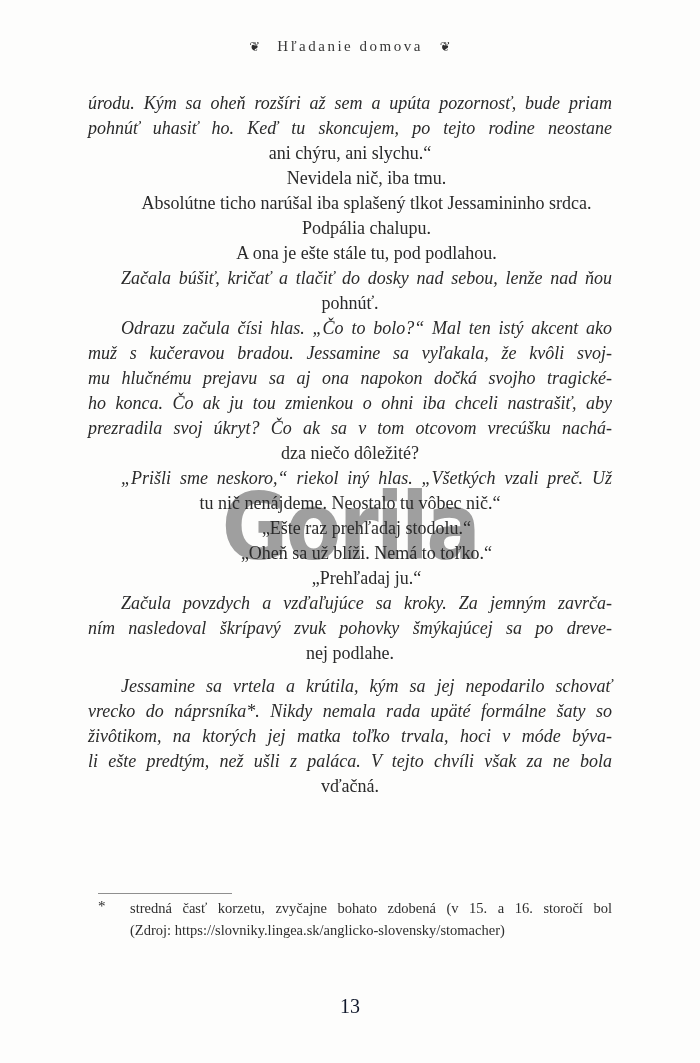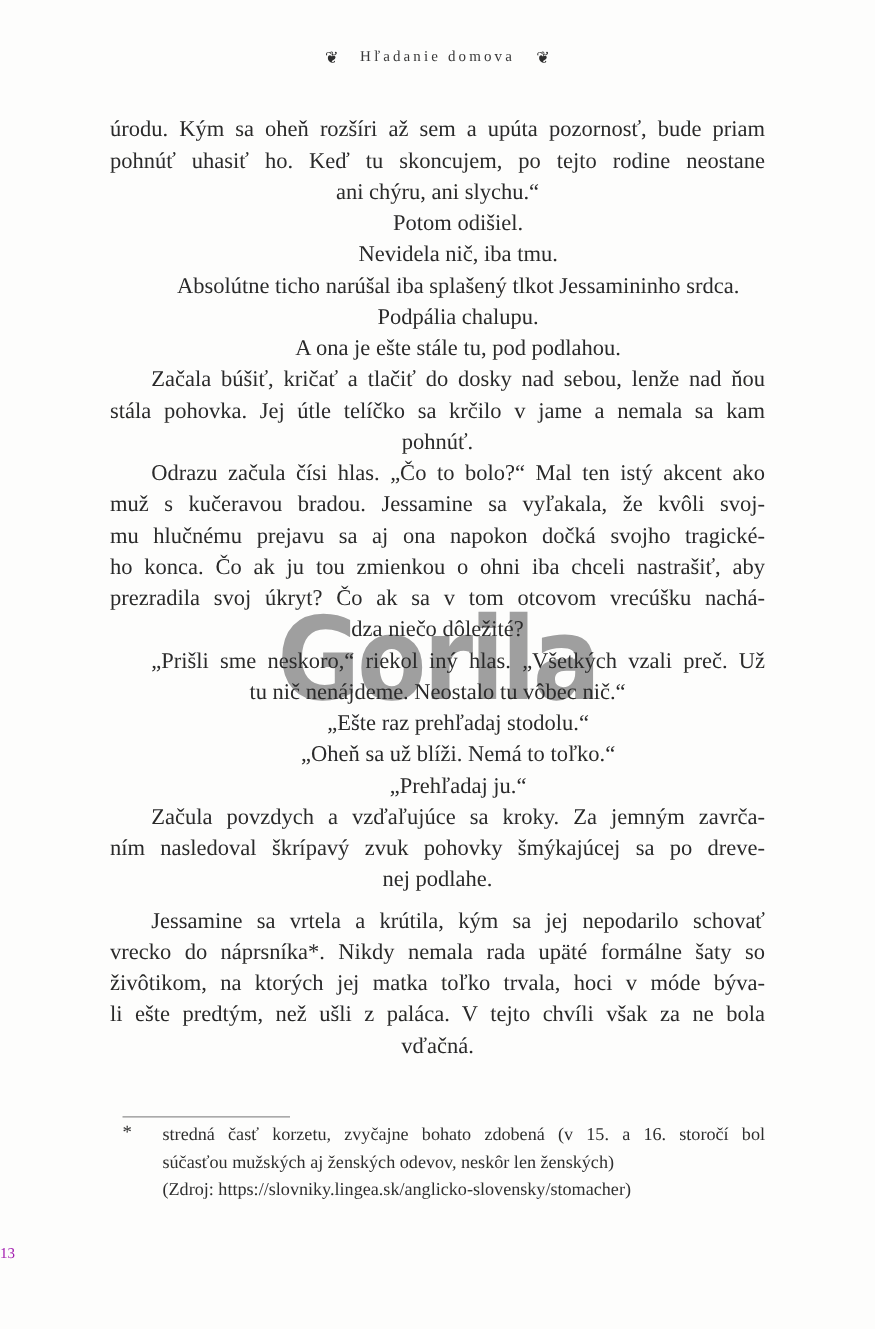--- a/index.html
+++ b/index.html
@@ -18,21 +18,21 @@
     top: 38px;
     left: 0;
     width: 100%;
     display: flex;
     justify-content: center;
     align-items: center;
     gap: 17px;
     color: #383838;
   }
   .header .title {
-    font-size: 12px;
+    font-size: 15px;
     letter-spacing: 2.5px;
   }
   .header .fleuron {
     font-size: 13px;
     line-height: 1;
     color: #2e2e2e;
   }
   
   .watermark {
     position: absolute;
@@ -61,20 +61,21 @@
   .line {
     font-size: 18px;
     line-height: 25px;
     text-align: center;
     white-space: nowrap;
   }
   .line.just {
     white-space: normal;
     text-align: justify;
     text-align-last: justify;
+    font-style: italic;
   }
   .line.ind { text-indent: 33px; }
   .line.gap { margin-top: 8px; }
   
   .fn-rule {
     position: absolute;
     left: 98px;
     top: 893px;
     width: 134px;
     height: 1px;
@@ -104,49 +105,48 @@
   .fn-line.just {
     text-align: justify;
     text-align-last: justify;
   }
   
   .page-number {
     position: absolute;
     top: 995px;
     left: 0;
     width: 100%;
-    font-size: 12px;
-    color: #a21caf;
+    text-align: center;
+    font-size: 20px;
+    color: #0f172a;
     z-index: 1;
   }
 </style>
 </head>
 <body>
 
 <div class="page">
 
   <div class="header">
     <span class="fleuron">❦</span>
     <span class="title">Hľadanie domova</span>
     <span class="fleuron">❦</span>
   </div>
 
   <div class="watermark" style="color: rgb(143, 143, 143);">Gorila</div>
 
   <div class="bodytext" id="bodytext">
       <div class="line just">úrodu. Kým sa oheň rozšíri až sem a upúta pozornosť, bude priam</div>
       <div class="line just">pohnúť uhasiť ho. Keď tu skoncujem, po tejto rodine neostane</div>
       <div class="line">ani chýru, ani slychu.“</div>
-      <div class="line ind">Potom odišiel.</div>
       <div class="line ind">Nevidela nič, iba tmu.</div>
       <div class="line ind">Absolútne ticho narúšal iba splašený tlkot Jessamininho srdca.</div>
       <div class="line ind">Podpália chalupu.</div>
       <div class="line ind">A ona je ešte stále tu, pod podlahou.</div>
       <div class="line just ind">Začala búšiť, kričať a tlačiť do dosky nad sebou, lenže nad ňou</div>
-      <div class="line just">stála pohovka. Jej útle telíčko sa krčilo v jame a nemala sa kam</div>
       <div class="line">pohnúť.</div>
       <div class="line just ind">Odrazu začula čísi hlas. „Čo to bolo?“ Mal ten istý akcent ako</div>
       <div class="line just">muž s kučeravou bradou. Jessamine sa vyľakala, že kvôli svoj-</div>
       <div class="line just">mu hlučnému prejavu sa aj ona napokon dočká svojho tragické-</div>
       <div class="line just">ho konca. Čo ak ju tou zmienkou o ohni iba chceli nastrašiť, aby</div>
       <div class="line just">prezradila svoj úkryt? Čo ak sa v tom otcovom vrecúšku nachá-</div>
       <div class="line">dza niečo dôležité?</div>
       <div class="line just ind">„Prišli sme neskoro,“ riekol iný hlas. „Všetkých vzali preč. Už</div>
       <div class="line">tu nič nenájdeme. Neostalo tu vôbec nič.“</div>
       <div class="line ind">„Ešte raz prehľadaj stodolu.“</div>
@@ -161,20 +161,19 @@
       <div class="line just">li ešte predtým, než ušli z paláca. V tejto chvíli však za ne bola</div>
       <div class="line">vďačná.</div>
     </div>
 
   <div class="fn-rule"></div>
 
   <div class="footnote">
     <div class="fn-body" id="footnote-body">
       <span class="fn-marker">*</span>
     <div class="fn-line just">stredná časť korzetu, zvyčajne bohato zdobená (v 15. a 16. storočí bol</div>
-        <div class="fn-line">súčasťou mužských aj ženských odevov, neskôr len ženských)</div>
         <div class="fn-line">(Zdroj: https://slovniky.lingea.sk/anglicko-slovensky/stomacher)</div>
       </div>
   </div>
 
   <div class="page-number">13</div>
 
 </div>
 
 </body></html>

